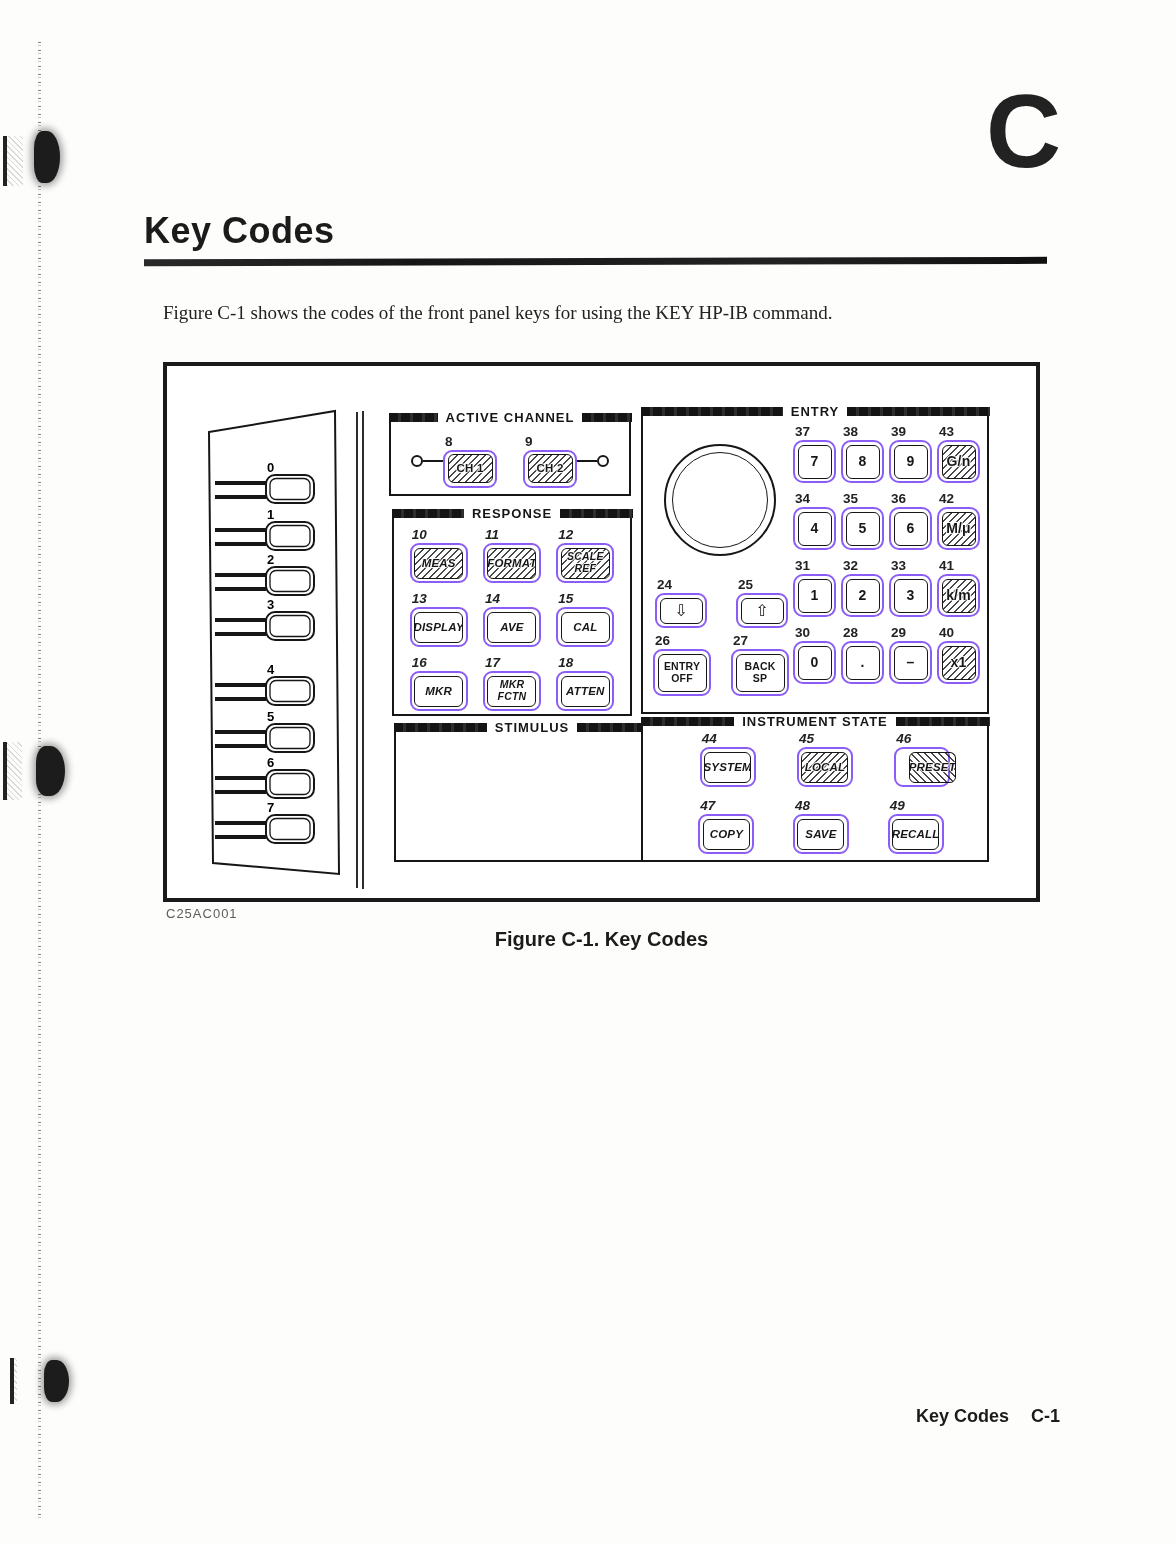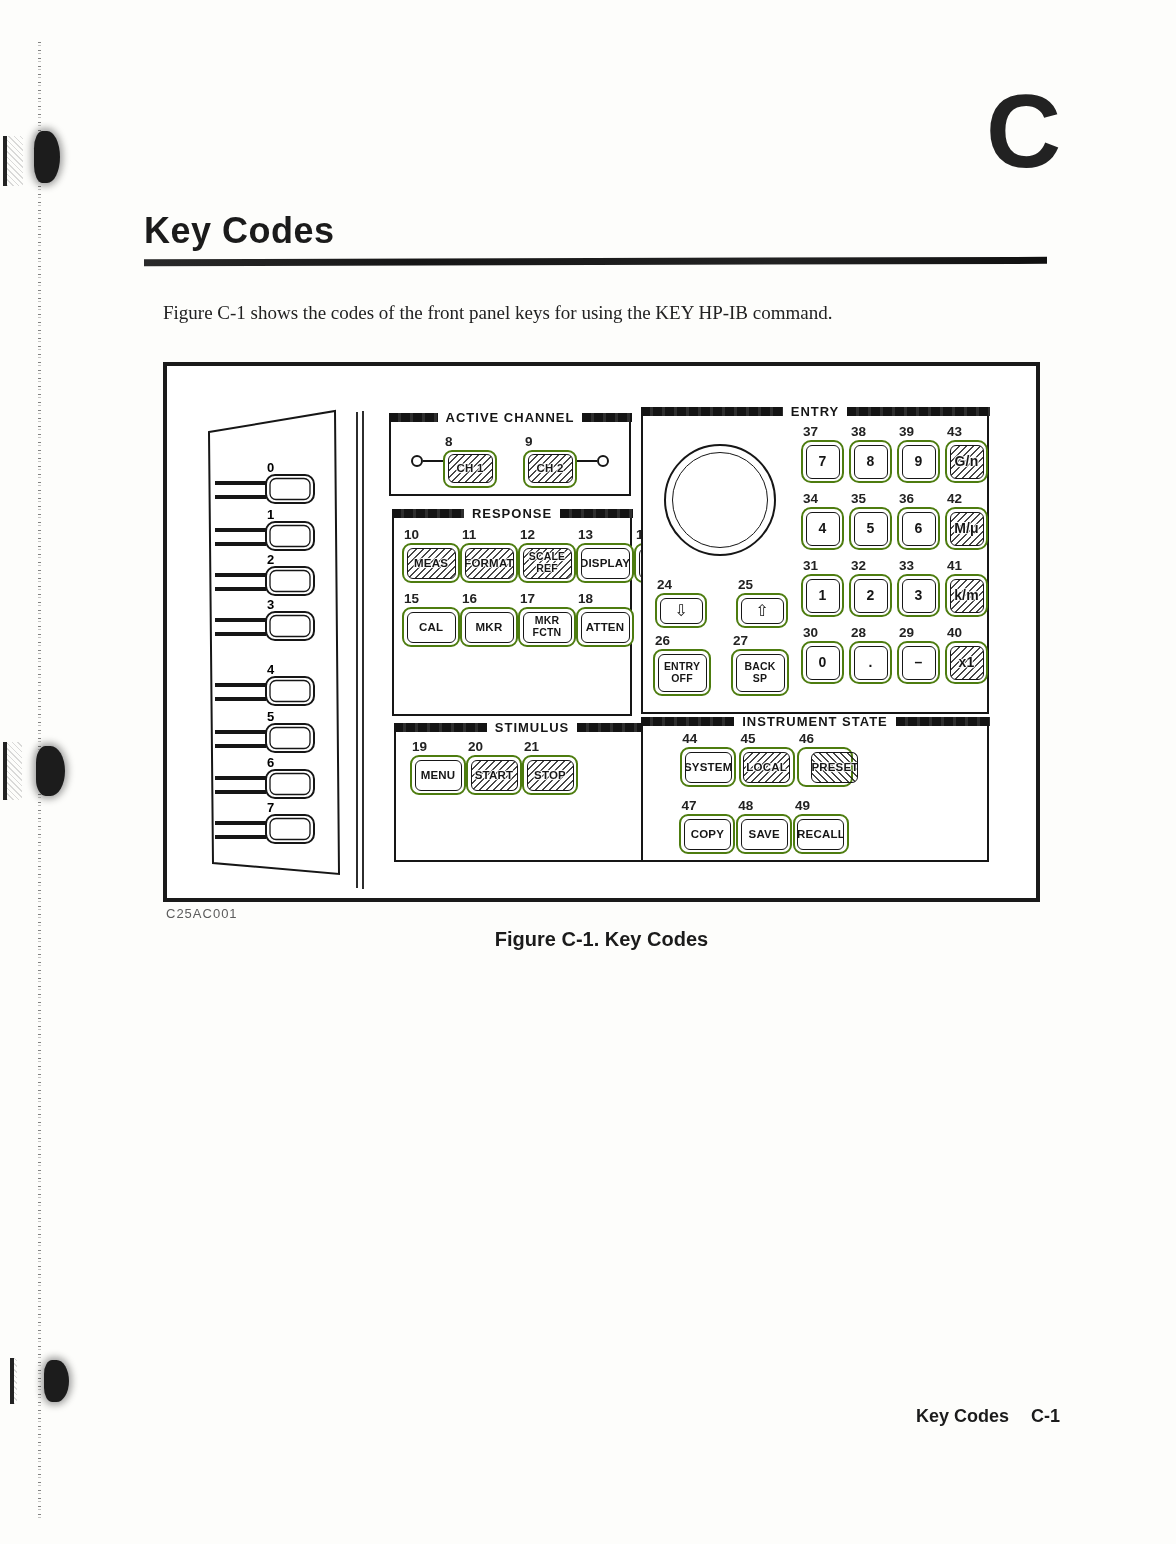--- a/index.html
+++ b/index.html
@@ -42,21 +42,21 @@
   .section{position:absolute;border:2.5px solid #161616;border-top:none;background:#fff;box-sizing:border-box;}
   .sec-head{position:absolute;top:-6px;left:-2.5px;right:-2.5px;display:flex;align-items:center;}
   .sec-head .bar{flex:1;height:9px;background:
       repeating-linear-gradient(90deg,#141414 0 9px,#2e2e2e 9px 12px);}
   .sec-title{padding:0 8px;font-size:13px;font-weight:bold;letter-spacing:1px;background:#fff;
       line-height:15px;white-space:nowrap;}
 
   
   .keycell{display:flex;flex-direction:column;align-items:flex-start;position:relative;}
   .keynum{font-size:13.5px;font-weight:bold;color:#222;line-height:13px;margin:0 0 2px 2px;}
-  .key{box-sizing:border-box;border:2px solid #4d7c0f;border-radius:9px;padding:2.5px;background:#fff;}
+  .key{box-sizing:border-box;border:2px solid #8b5cf6;border-radius:9px;padding:2.5px;background:#fff;}
   .key-inner{box-sizing:border-box;width:100%;height:100%;border:1.5px solid #161616;border-radius:6px;
       display:flex;align-items:center;justify-content:center;overflow:hidden;}
   .key-label{font-weight:bold;font-size:11.5px;line-height:1.12;text-align:center;
       white-space:pre-line;letter-spacing:.2px;
       font-family:"Liberation Sans","DejaVu Sans",sans-serif;}
   .hatch .key-inner{background-image:repeating-linear-gradient(135deg,
       rgba(25,25,25,.8) 0 1.6px,transparent 1.6px 5px);}
   .hatch-back .key-inner{background-image:repeating-linear-gradient(45deg,
       rgba(25,25,25,.8) 0 1.6px,transparent 1.6px 5px);margin-left:10px;}
   .hatch .key-label,.hatch-back .key-label{text-shadow:-1px 0 1px #fff,1px 0 1px #fff,
@@ -67,38 +67,38 @@
   .k-stim{width:56px;height:40px;}
   .k-is{width:56px;height:40px;}
   .k-sq{width:43px;height:43px;border-radius:10px;}
   .k-sq .key-label{font-size:14px;}
   .k-arrow{width:52px;height:35px;}
   .k-arrow .key-label{font-size:16px;font-weight:normal;}
   .k-big{width:58px;height:47px;}
   .lbl-sm .key-label{font-size:10.5px;}
 
   
-  .grid3{display:grid;grid-template-columns:repeat(5,1fr);justify-items:center;}
+  .grid3{display:grid;grid-template-columns:repeat(3,1fr);justify-items:center;font-style:italic;}
   .resp-grid{padding:16px 8px 0;grid-auto-rows:64px;}
   .stim-row1{padding:14px 14px 0;}
   .stim-row2{display:flex;justify-content:center;gap:26px;margin-top:12px;}
   .is-grid1{padding:12px 16px 0 36px;}
   .is-grid2{padding:12px 24px 0 36px;}
 
   
   .ac-row{height:100%;display:flex;align-items:center;justify-content:center;padding-top:12px;box-sizing:border-box;}
   .led{width:12px;height:12px;border:2px solid #161616;border-radius:50%;box-sizing:border-box;}
   .wire{width:20px;height:2px;background:#161616;}
   .ac-gap{width:26px;}
 
   
   .knob{position:absolute;left:21px;top:34px;width:112px;height:112px;border:2px solid #161616;
       border-radius:50%;box-sizing:border-box;}
   .knob-inner{position:absolute;inset:6px;border:1.5px solid #161616;border-radius:50%;}
-  .entry-keypad{position:absolute;left:158px;top:15px;display:grid;
+  .entry-keypad{position:absolute;left:150px;top:15px;display:grid;
       grid-template-columns:repeat(4,48px);grid-auto-rows:67px;}
   .pos-abs{position:absolute;}
 </style>
 </head>
 <body>
 
 <div class="edge-strip"></div>
 <div class="artifact" style="left:0;top:128px;width:80px;height:62px;">
   <div class="tab" style="left:3px;top:8px;width:16px;height:50px;"></div>
   <div class="mass" style="left:34px;top:3px;width:26px;height:52px;"></div>
@@ -296,46 +296,20 @@
         </div>
     </div>
   </div>
 
   <div class="section" style="left:227px;top:360px;width:276px;height:136px;">
     <div class="sec-head">
         <div class="bar"></div>
       <span class="sec-title">STIMULUS</span>
       <div class="bar"></div>
       </div>
-    <div class="grid3 stim-row1">
-      <div class="keycell">
-        <span class="keynum">19</span>
-        <div class="key k-stim">
-            <div class="key-inner">
-          <span class="key-label">MENU</span>
-            </div>
-          </div>
-        </div>
-      <div class="keycell">
-        <span class="keynum">20</span>
-        <div class="key k-stim hatch">
-            <div class="key-inner">
-          <span class="key-label">START</span>
-            </div>
-          </div>
-        </div>
-      <div class="keycell">
-        <span class="keynum">21</span>
-        <div class="key k-stim hatch">
-            <div class="key-inner">
-          <span class="key-label">STOP</span>
-            </div>
-          </div>
-        </div>
-    </div>
   </div>
 
   <div class="section" style="left:474px;top:44px;width:348px;height:304px;">
     <div class="sec-head">
         <div class="bar"></div>
       <span class="sec-title">ENTRY</span>
       <div class="bar"></div>
       </div>
 
     <div class="knob">

